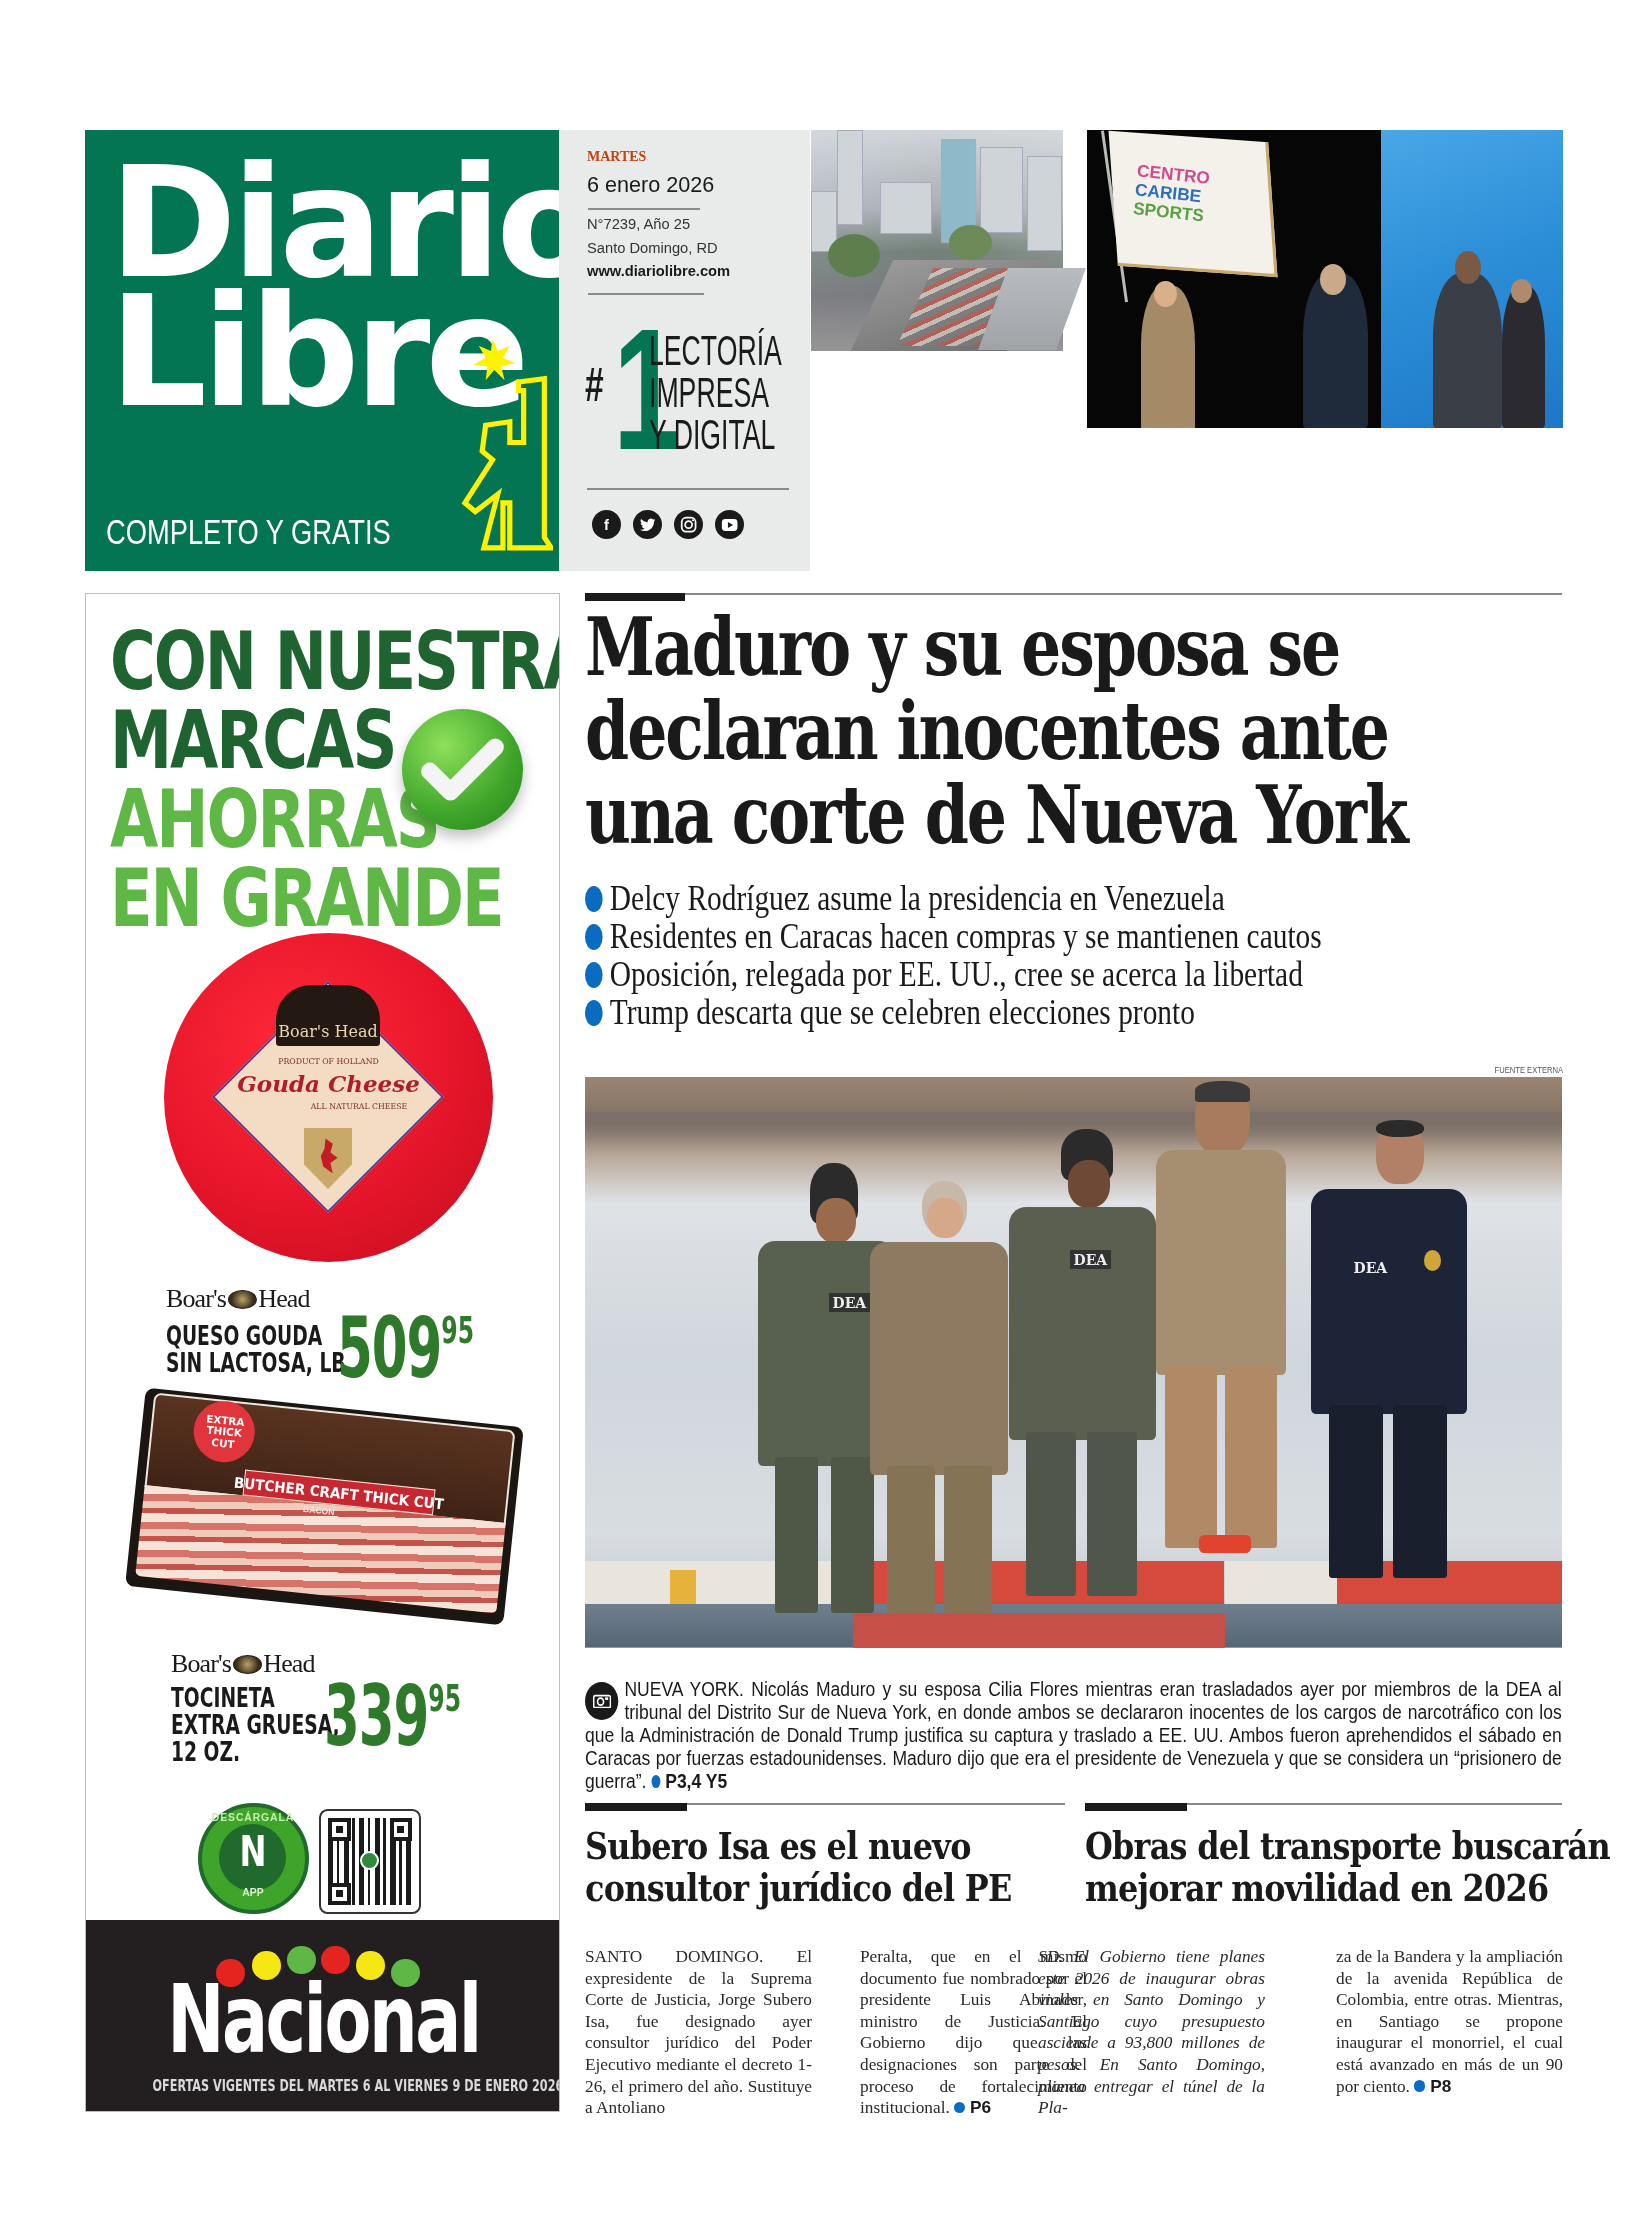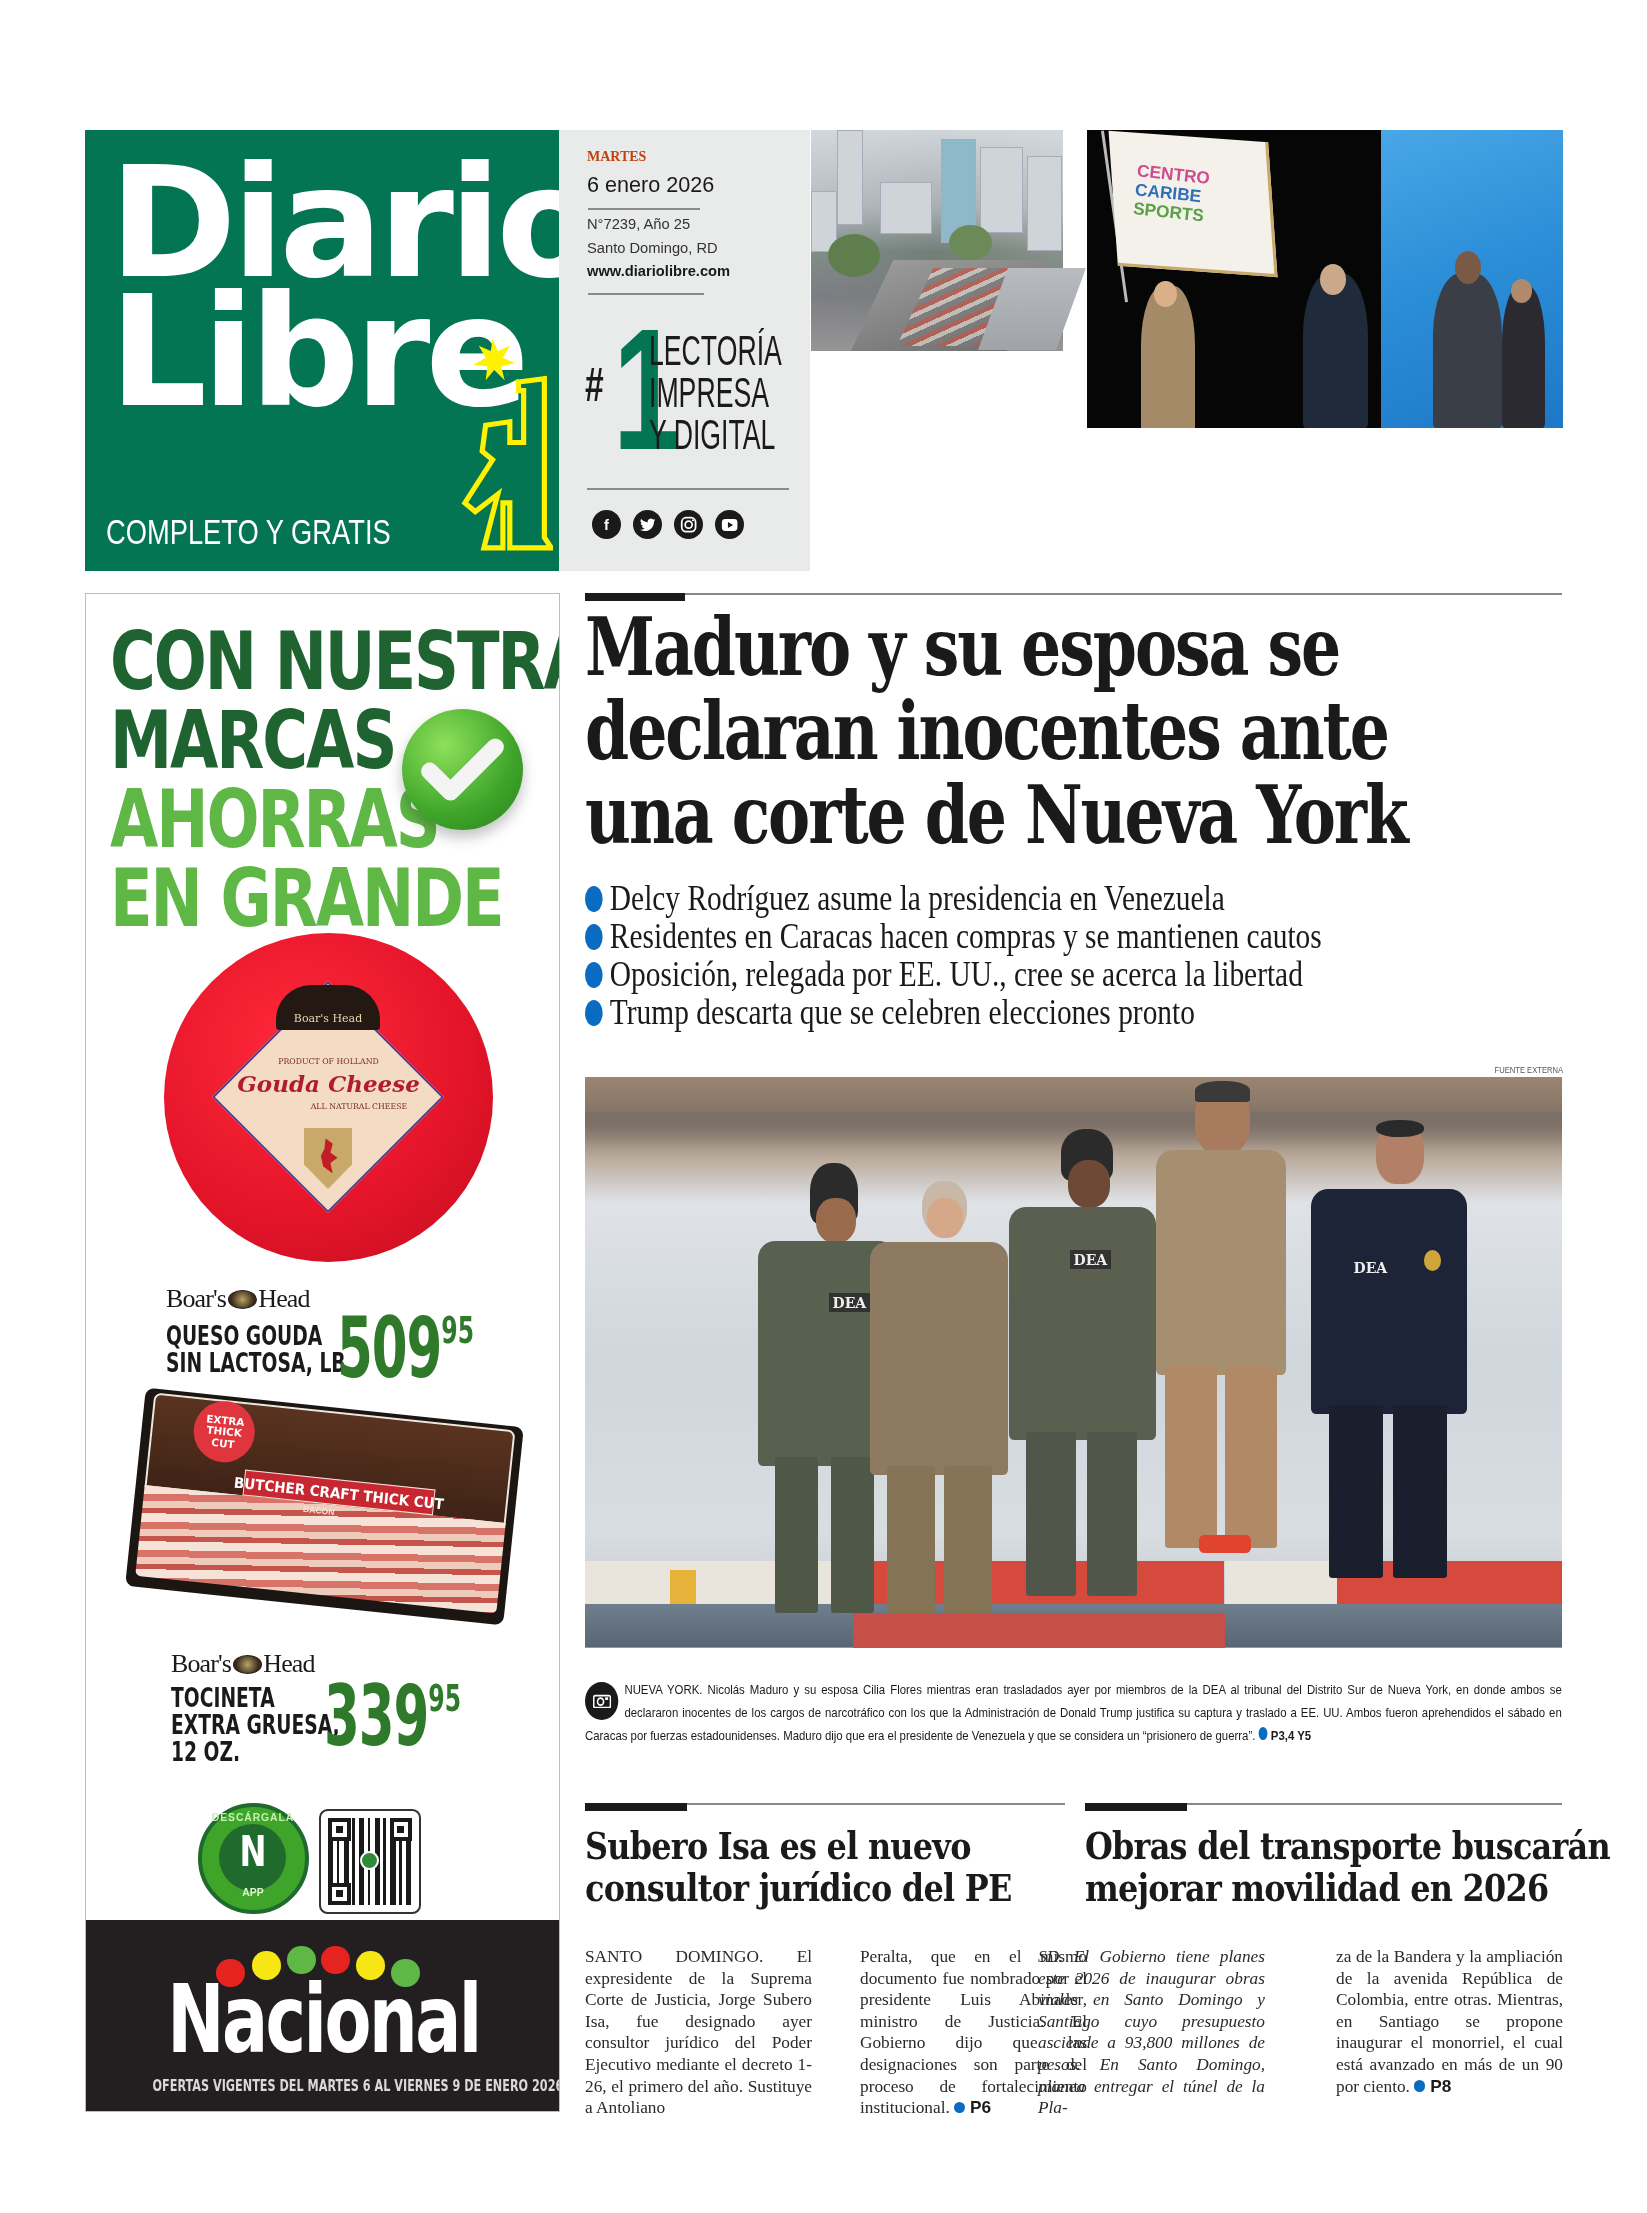--- a/index.html
+++ b/index.html
@@ -64,21 +64,21 @@
   
   #ad { left: 85px; top: 593px; width: 475px; height: 1519px; border: 1.7px solid #bdbdbd; background: #fff; overflow: hidden; }
   #ad-head { position: absolute; left: 24px; top: 28px; font-family: "DejaVu Sans", sans-serif; font-weight: bold; font-size: 80px; line-height: 79px; letter-spacing: -2.6px; transform: scaleX(0.78); transform-origin: left top; white-space: nowrap; }
   #ad-head .dark { color: #1e6330; }
   #ad-head .light { color: #5fb846; }
   #ad-check { position: absolute; left: 316px; top: 115px; width: 121px; height: 121px; border-radius: 50%; background: radial-gradient(circle at 35% 30%, #8ee05a, #3ea52a 60%, #2a7f1b); box-shadow: 0 7px 14px rgba(0,0,0,0.25); display: flex; align-items: center; justify-content: center; }
   #ad-check svg { width: 83px; height: 69px; }
 
   #cheese { position: absolute; left: 78px; top: 339px; width: 329px; height: 329px; border-radius: 50%; background: radial-gradient(circle at 40% 35%, #ff2a3a, #e6152a 55%, #c20d1e); }
   #cheese-label { position: absolute; left: 82px; top: 82px; width: 164px; height: 164px; background: #f3dcc3; border: 2.6px solid #5a3a8a; transform: rotate(45deg); }
-  #cheese-brand { position: absolute; left: 112px; top: 52px; width: 104px; height: 45px; background: #241812; color: #e8d7b0; font-family: "DejaVu Serif", serif; font-size: 11px; display: flex; align-items: flex-end; justify-content: center; padding-bottom: 5.2px; border-radius: 35px 35px 3.5px 3.5px; }
+  #cheese-brand { position: absolute; left: 112px; top: 52px; width: 104px; height: 61px; background: #241812; color: #e8d7b0; font-family: "DejaVu Serif", serif; font-size: 16px; display: flex; align-items: flex-end; justify-content: center; padding-bottom: 5.2px; border-radius: 35px 35px 3.5px 3.5px; }
   #cheese-text1 { position: absolute; left: 0; top: 124px; width: 329px; text-align: center; font-family: "DejaVu Serif", serif; font-size: 7.8px; color: #7b2a2a; }
   #cheese-text2 { position: absolute; left: 0; top: 137px; width: 329px; text-align: center; font-family: "DejaVu Serif", serif; font-size: 23px; font-weight: bold; color: #b01c2a; font-style: italic; }
   #cheese-text3 { position: absolute; left: 0; top: 169px; width: 390px; text-align: center; font-family: "DejaVu Serif", serif; font-size: 7.8px; color: #7b2a2a; }
   #cheese-shield { position: absolute; left: 140px; top: 195px; width: 48px; height: 61px; background: #c9a96a; clip-path: polygon(0 0, 100% 0, 100% 60%, 50% 100%, 0 60%); }
   #cheese-shield::after { content: ""; position: absolute; left: 12px; top: 10.4px; width: 24px; height: 35px; background: #c41c24; clip-path: polygon(40% 0, 70% 15%, 60% 40%, 90% 55%, 60% 70%, 70% 100%, 30% 80%, 20% 50%, 35% 30%); }
 
   .brand-line { position: absolute; font-family: "Liberation Serif", serif; font-size: 26px; color: #1a1a1a; letter-spacing: -0.9px; display: flex; align-items: center; gap: 1.7px; }
   .brand-oval { display: inline-block; width: 29px; height: 19px; border-radius: 50%; background: radial-gradient(circle, #b9a26a, #3b2b18 70%); border: 1.7px solid #1a1a1a; }
   .prod-name { position: absolute; font-family: "DejaVu Sans", sans-serif; font-weight: bold; font-size: 26px; line-height: 27px; color: #1a1a1a; transform: scaleX(0.72); transform-origin: left top; white-space: nowrap; }
   .price { position: absolute; font-family: "DejaVu Sans", sans-serif; font-weight: bold; color: #2f7a2a; font-size: 83px; line-height: 1; transform: scaleX(0.62); transform-origin: left top; white-space: nowrap; letter-spacing: -1.7px; }
@@ -124,21 +124,21 @@
     background: linear-gradient(180deg, #9b8571 0%, #7f7064 8%, #b9a99a 14%, #dfe2e6 22%, #cfd6dc 50%, #d8dde1 80%, #c8ccd0 92%, #8a9aa8 100%); }
   #lead-photo .sea { position: absolute; left: 0; top: 35px; width: 100%; height: 35px; background: linear-gradient(180deg, rgba(120,110,105,0.8), rgba(200,205,210,0)); }
   #lead-photo .barrier { position: absolute; top: 484px; height: 43px; }
   #lead-photo .ground { position: absolute; left: 0; top: 527px; width: 100%; height: 43px; background: linear-gradient(180deg, #6f7f8e, #586674); }
   .fig { position: absolute; }
   .fig .head { position: absolute; border-radius: 45%; }
   .fig .torso { position: absolute; border-radius: 17.3px 17.3px 5.2px 5.2px; }
   .fig .leg { position: absolute; border-radius: 3.5px; }
   .fig .patch { position: absolute; color: #eee; font-family: "DejaVu Serif", serif; font-weight: bold; font-size: 14px; background: rgba(40,40,40,0.8); padding: 1.7px 3.5px; }
 
-  #caption { left: 585px; top: 1678px; width: 977px; font-family: "Liberation Sans Narrow", "Liberation Sans", sans-serif; font-size: 13px; line-height: 23px; color: #1a1a1a; }
+  #caption { left: 585px; top: 1678px; width: 977px; font-family: "Liberation Sans Narrow", "Liberation Sans", sans-serif; font-size: 20px; line-height: 23px; color: #1a1a1a; }
   #caption .inner { width: 1115px; transform: scaleX(0.876); transform-origin: left top; text-align: justify; }
   #caption-icon { float: left; width: 38px; height: 38px; border-radius: 50%; background: #1a1a1a; margin: 3.5px 7px 0 0; display: flex; align-items: center; justify-content: center; }
   #caption .ref { font-weight: bold; white-space: nowrap; }
 
   
   .sec-rule { position: absolute; top: 1803px; height: 1.7px; background: #888; }
   .sec-bar { position: absolute; top: 1803px; width: 102px; height: 7.8px; background: #1a1a1a; }
   .sec-head { position: absolute; top: 1825px; font-family: "DejaVu Serif", serif; font-weight: bold; font-size: 38px; line-height: 42px; letter-spacing: -0.9px; color: #1a1a1a; transform: scaleX(0.84); transform-origin: left top; white-space: nowrap; }
   .sec-col { position: absolute; top: 1946px; width: 227px; font-family: "Liberation Serif", serif; font-size: 17.3px; line-height: 21.6px; color: #2a2a2a; text-align: justify; hyphens: manual; }
   .sec-col .ref { font-family: "Liberation Sans", sans-serif; font-weight: bold; color: #1a1a1a; white-space: nowrap; }

